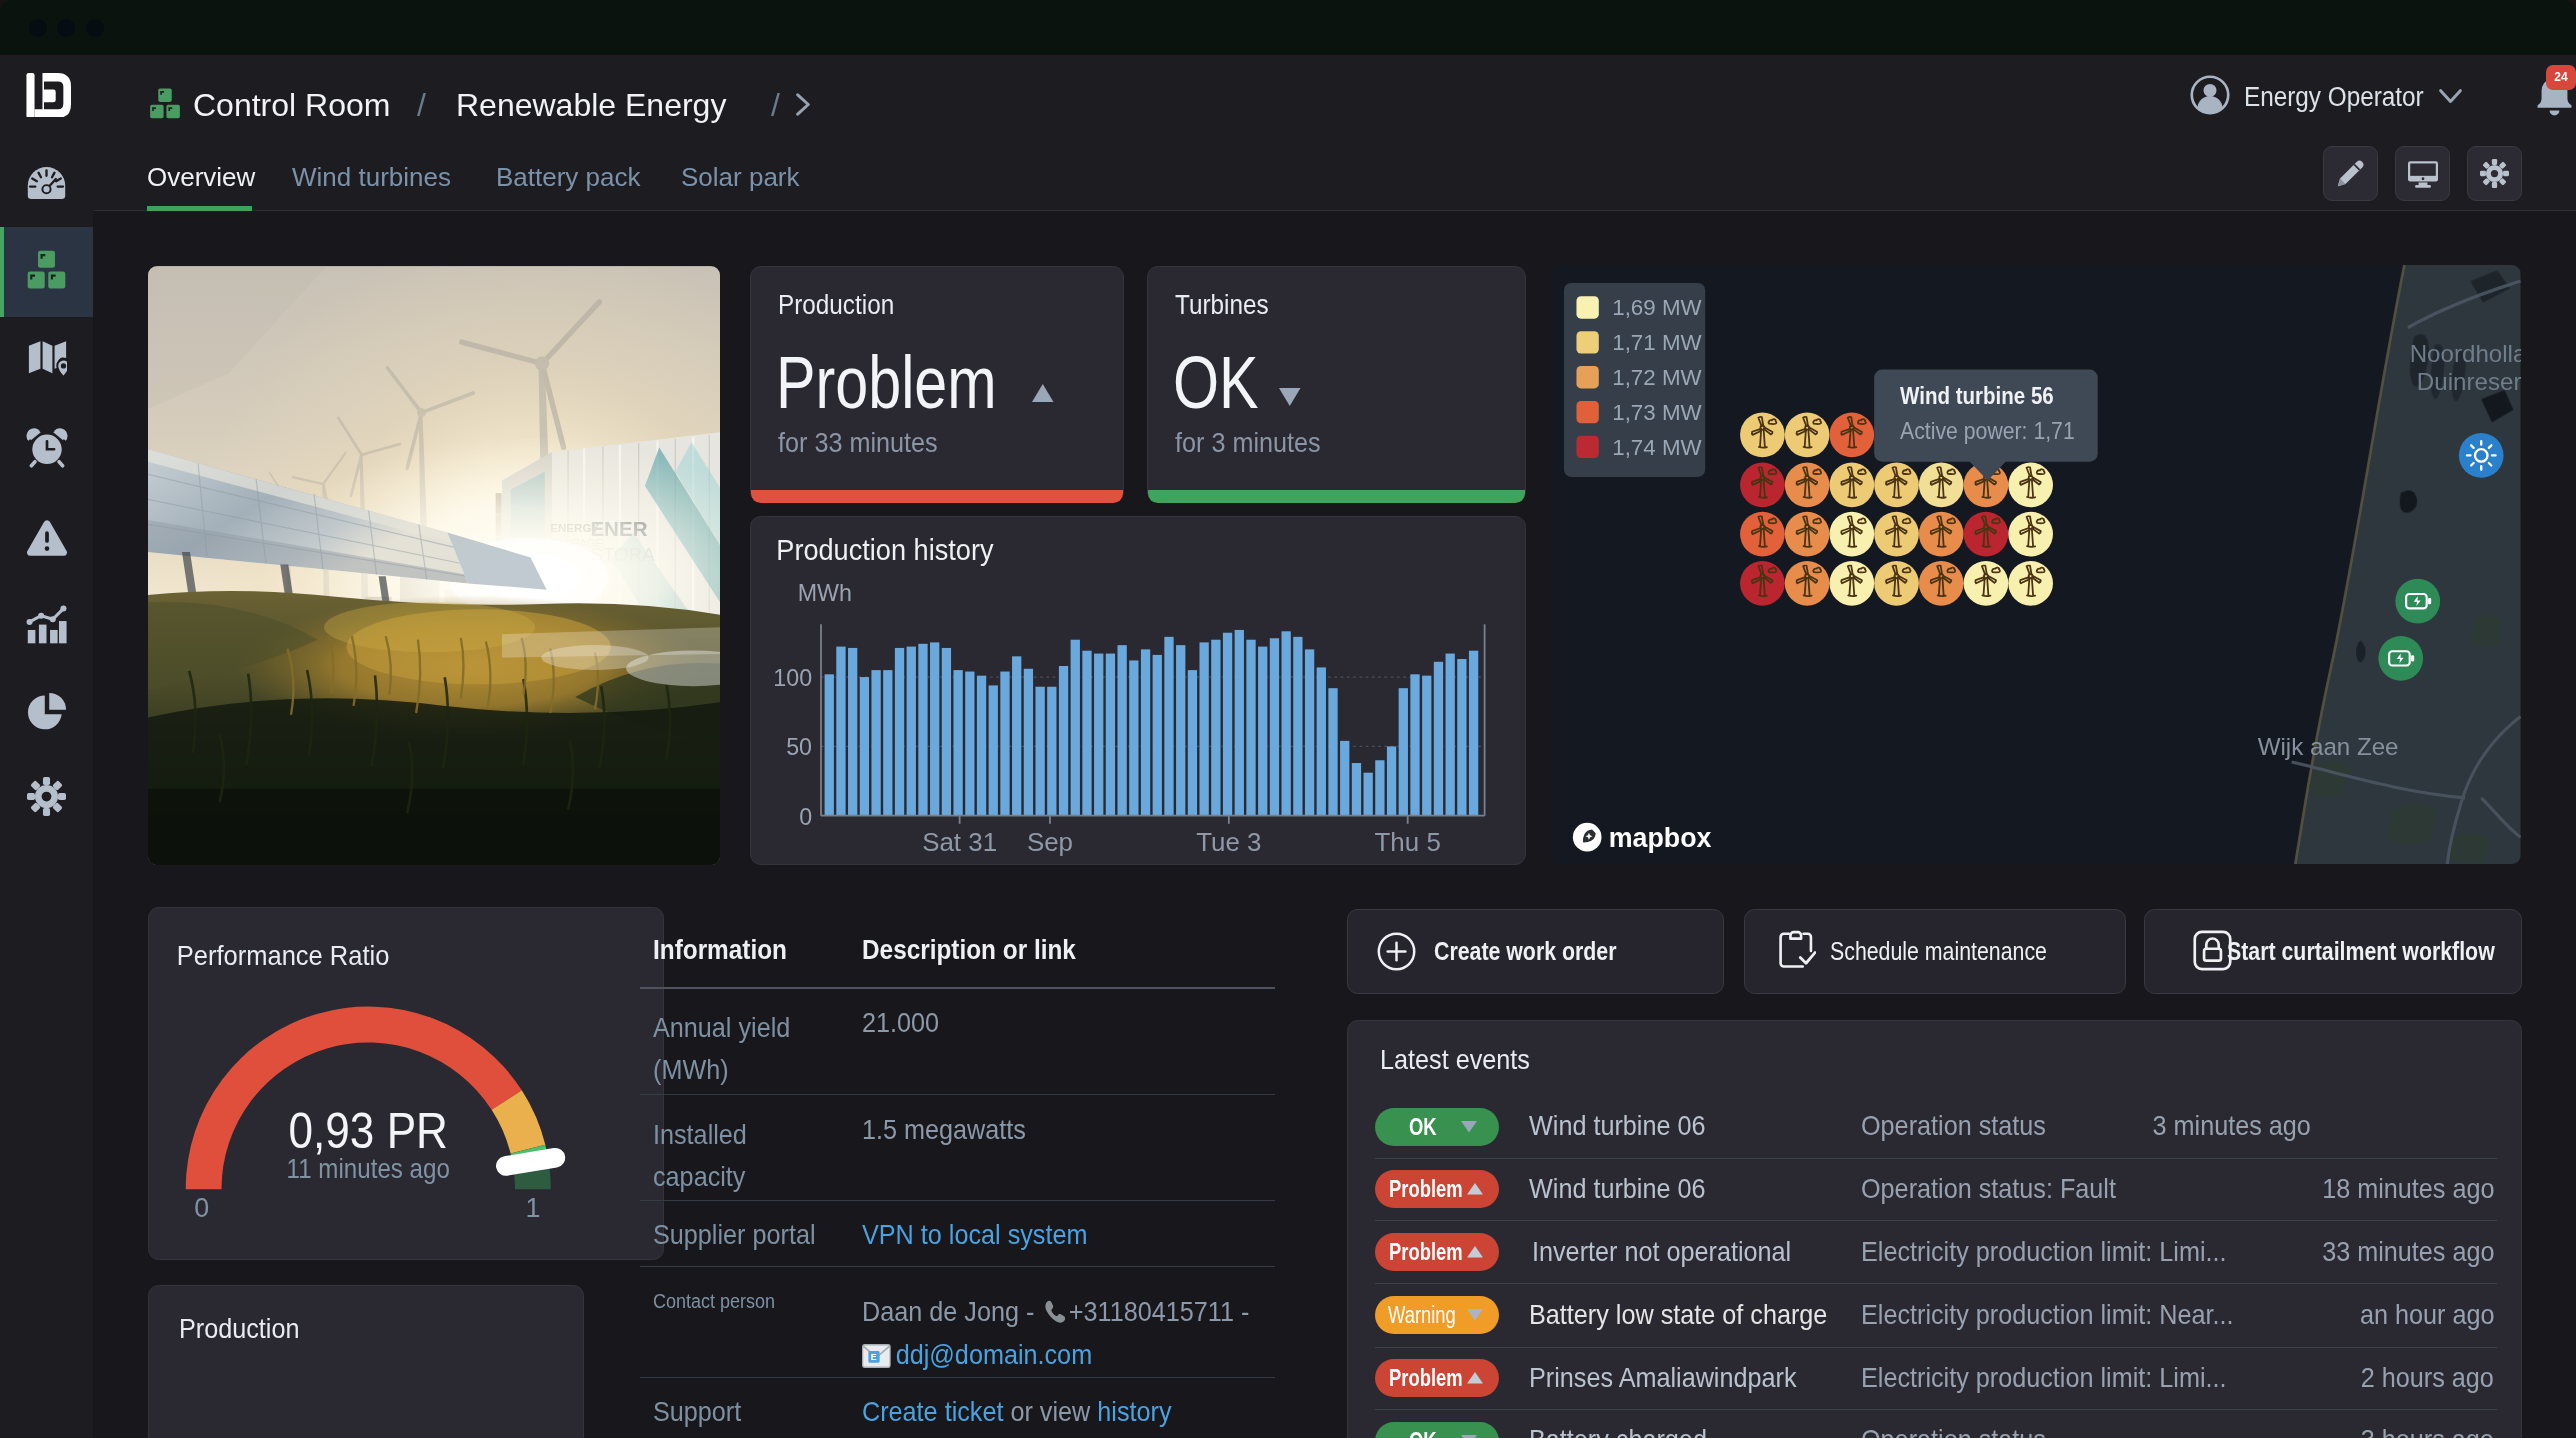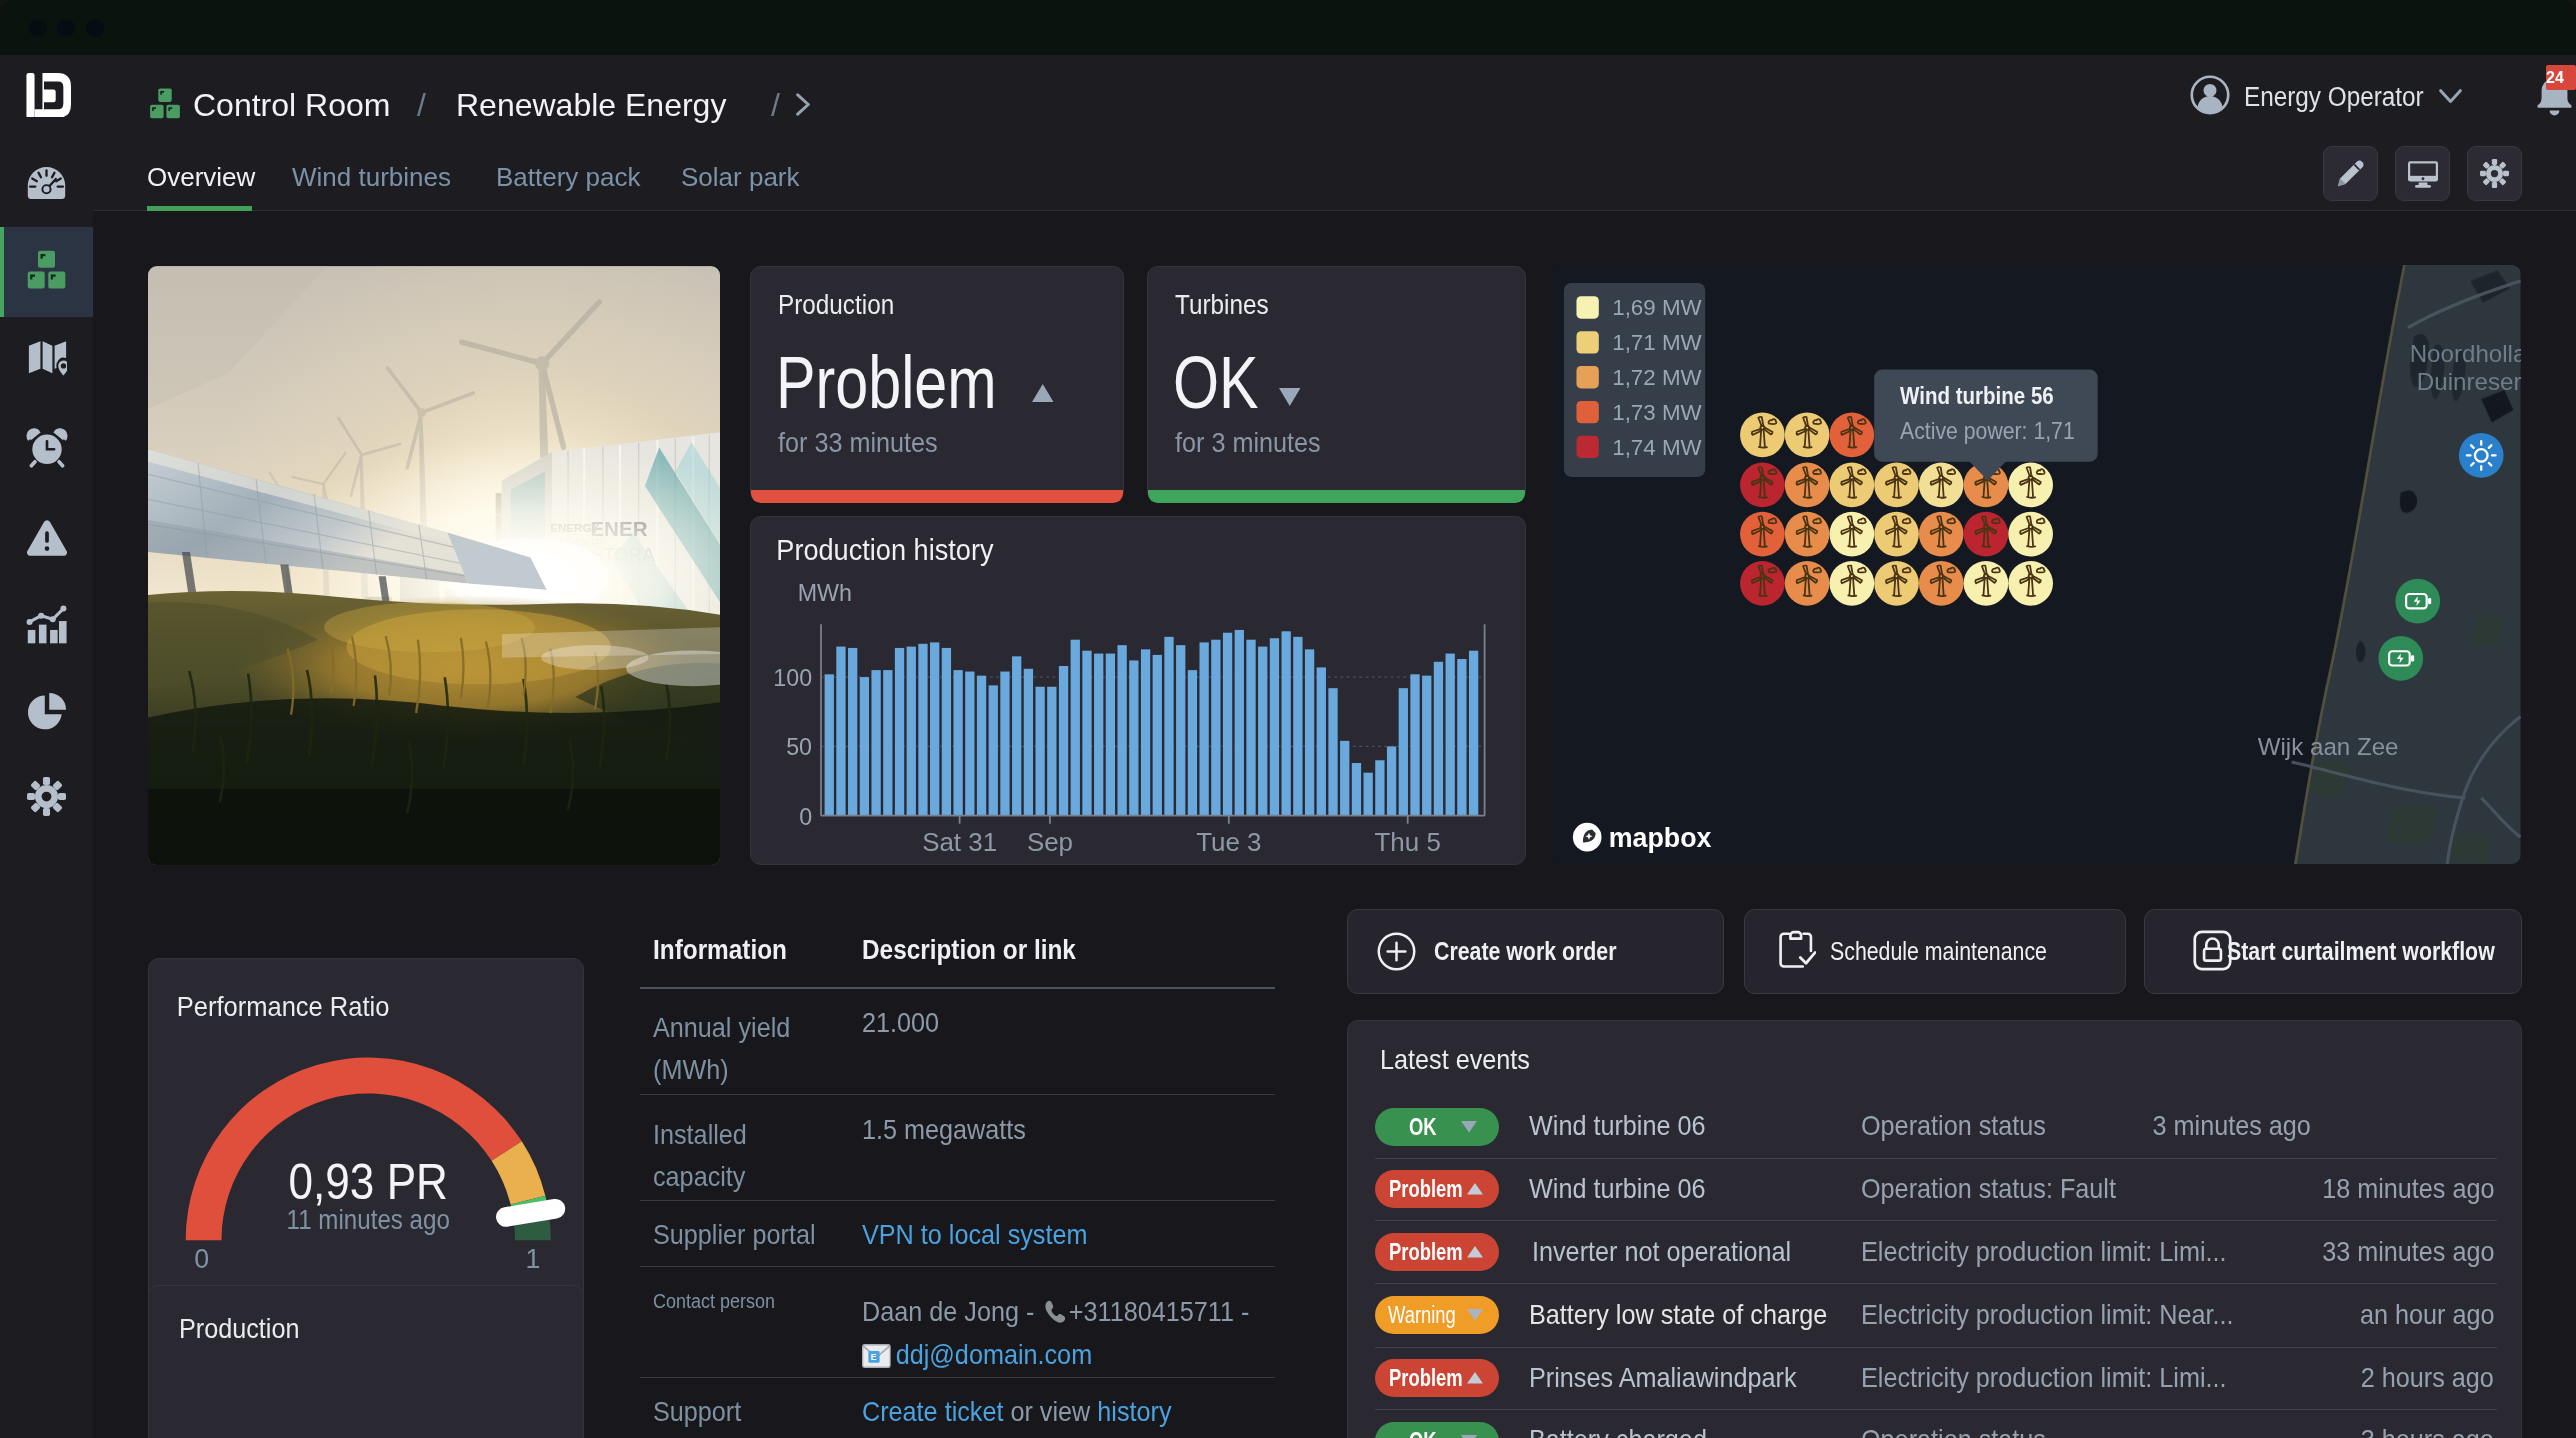--- a/index.html
+++ b/index.html
@@ -129,21 +129,21 @@
 <path d="M8.5 37.5 a14 14 0 0 1 28 0 a20.5 20.5 0 0 1 -28 0 z" fill="#a9b4c2"></path>
 </svg>
 <div class="abs" style="left:2244px;top:82px;font-size:27px;color:#dde2e9"><span class="cnd9">Energy Operator</span></div>
 <svg class="abs" style="left:2438px;top:88px" width="25" height="17" viewBox="0 0 28 19">
     <path d="M3 3 L14 15 L25 3" fill="none" stroke="#9aa5b4" stroke-width="3.4" stroke-linecap="round" stroke-linejoin="round"></path>
   </svg>
 <svg class="abs" style="left:2534px;top:73px" width="41" height="43" viewBox="0 0 46 48">
 <path d="M23 2 a4 4 0 0 1 4 4 a14.5 14.5 0 0 1 10.5 14 v8.5 a9 9 0 0 0 4.5 7.5 v3 H4 v-3 a9 9 0 0 0 4.5 -7.5 V20 A14.5 14.5 0 0 1 19 6 a4 4 0 0 1 4 -4 z" fill="#a9b4c2"></path>
 <path d="M17.5 42 a5.5 5.5 0 0 0 11 0 z" fill="#a9b4c2"></path>
 </svg>
-<div class="abs" style="left:2546px;top:65px;width:30px;height:25px;background:#d8473c;border-radius:2px;color:#fff;font-size:16px;font-weight:bold;text-align:left;line-height:25px">24</div>
+<div class="abs" style="left:2546px;top:65px;width:30px;height:25px;background:#d8473c;border-radius:7px;color:#fff;font-size:12px;font-weight:bold;text-align:center;line-height:25px">24</div>
 <div class="abs" style="left:2323px;top:146px;width:55px;height:55px;background:#2c2b33;border:0.9px solid #3a3941;border-radius:9px"></div>
 <svg class="abs" style="left:2336px;top:159px" width="29" height="29" viewBox="0 0 32 32">
     <path d="M2 30 L4.5 21.5 L23 3 a4.4 4.4 0 0 1 6.2 6.2 L10.5 27.5 Z" fill="#b9c1cd"></path>
     <line x1="20" y1="6" x2="26" y2="12" stroke="#2c2b33" stroke-width="2"></line>
     <path d="M2 30 L4.5 21.5 l6 6 z" fill="#8a93a0"></path>
   </svg>
 <div class="abs" style="left:2395px;top:146px;width:55px;height:55px;background:#2c2b33;border:0.9px solid #3a3941;border-radius:9px"></div>
 <svg class="abs" style="left:2408px;top:161px" width="30" height="27" viewBox="0 0 34 30">
     <rect x="0" y="0" width="34" height="23" rx="2.5" fill="#b9c1cd"></rect>
     <rect x="2.5" y="2.5" width="29" height="14" fill="#2c2b33"></rect>
@@ -666,21 +666,21 @@
       <rect x="28" y="191" width="25" height="25" rx="5" fill="#bb2a33"></rect>
       <text x="68" y="212" font-size="25" fill="#9aa7b5">1,74 MW</text>
 
 <g transform="translate(24 624)">
 <circle cx="16" cy="16" r="16" fill="#fff"></circle>
 <path d="M21.5 7.5 q-6 0.5 -8.5 5 q-2 3.8 -1.8 9.3 q5.5 0.3 9.3 -1.8 q4.5 -2.5 5 -8.5 z M18 11 l1.2 2.8 l2.8 1.2 l-2.8 1.2 l-1.2 2.8 l-1.2 -2.8 l-2.8 -1.2 l2.8 -1.2 z" fill="#2a2e33" fill-rule="evenodd"></path>
 <text x="40" y="27" font-size="30" font-weight="bold" fill="#ffffff">mapbox</text>
 </g>
 </svg>
   </div>
-<div class="card" style="left:148px;top:958px;width:436px;height:353px">
+<div class="card" style="left:148px;top:907px;width:516px;height:353px">
 <svg width="434" height="352" viewBox="0 0 485 393">
 <text x="31" y="64" font-size="31" fill="#e9ecf1" transform="scale(0.92 1)" style="transform-origin:31px 64px">Performance Ratio</text>
 <path d="M41.0 314.0 A204 204 0 0 1 416.6 203.6 L382.9 225.3 A164 164 0 0 0 81.0 314.0 Z" fill="#e04f3c"></path>
       <path d="M416.6 203.6 A204 204 0 0 1 442.9 264.5 L404.1 274.2 A164 164 0 0 0 382.9 225.3 Z" fill="#eab04e"></path>
       <path d="M442.9 264.5 A204 204 0 0 1 447.0 285.3 L407.4 290.9 A164 164 0 0 0 404.1 274.2 Z" fill="#4cbf6b"></path>
       <path d="M447.0 285.3 A204 204 0 0 1 449.0 314.0 L409.0 314.0 A164 164 0 0 0 407.4 290.9 Z" fill="#2e5c41"></path>
       <line x1="398.8" y1="288.1" x2="454.1" y2="278.9" stroke="#ffffff" stroke-width="22" stroke-linecap="round"></line>
 <text x="245" y="268" font-size="56" fill="#f2f4f7" text-anchor="middle" transform="scale(0.88 1)" style="transform-origin:245px 268px">0,93 PR</text>
 <text x="245" y="301" font-size="30" fill="#7f93a4" text-anchor="middle" transform="scale(0.9 1)" style="transform-origin:245px 301px">11 minutes ago</text>
 <text x="59" y="345" font-size="30" fill="#7f93a4" text-anchor="middle">0</text>

